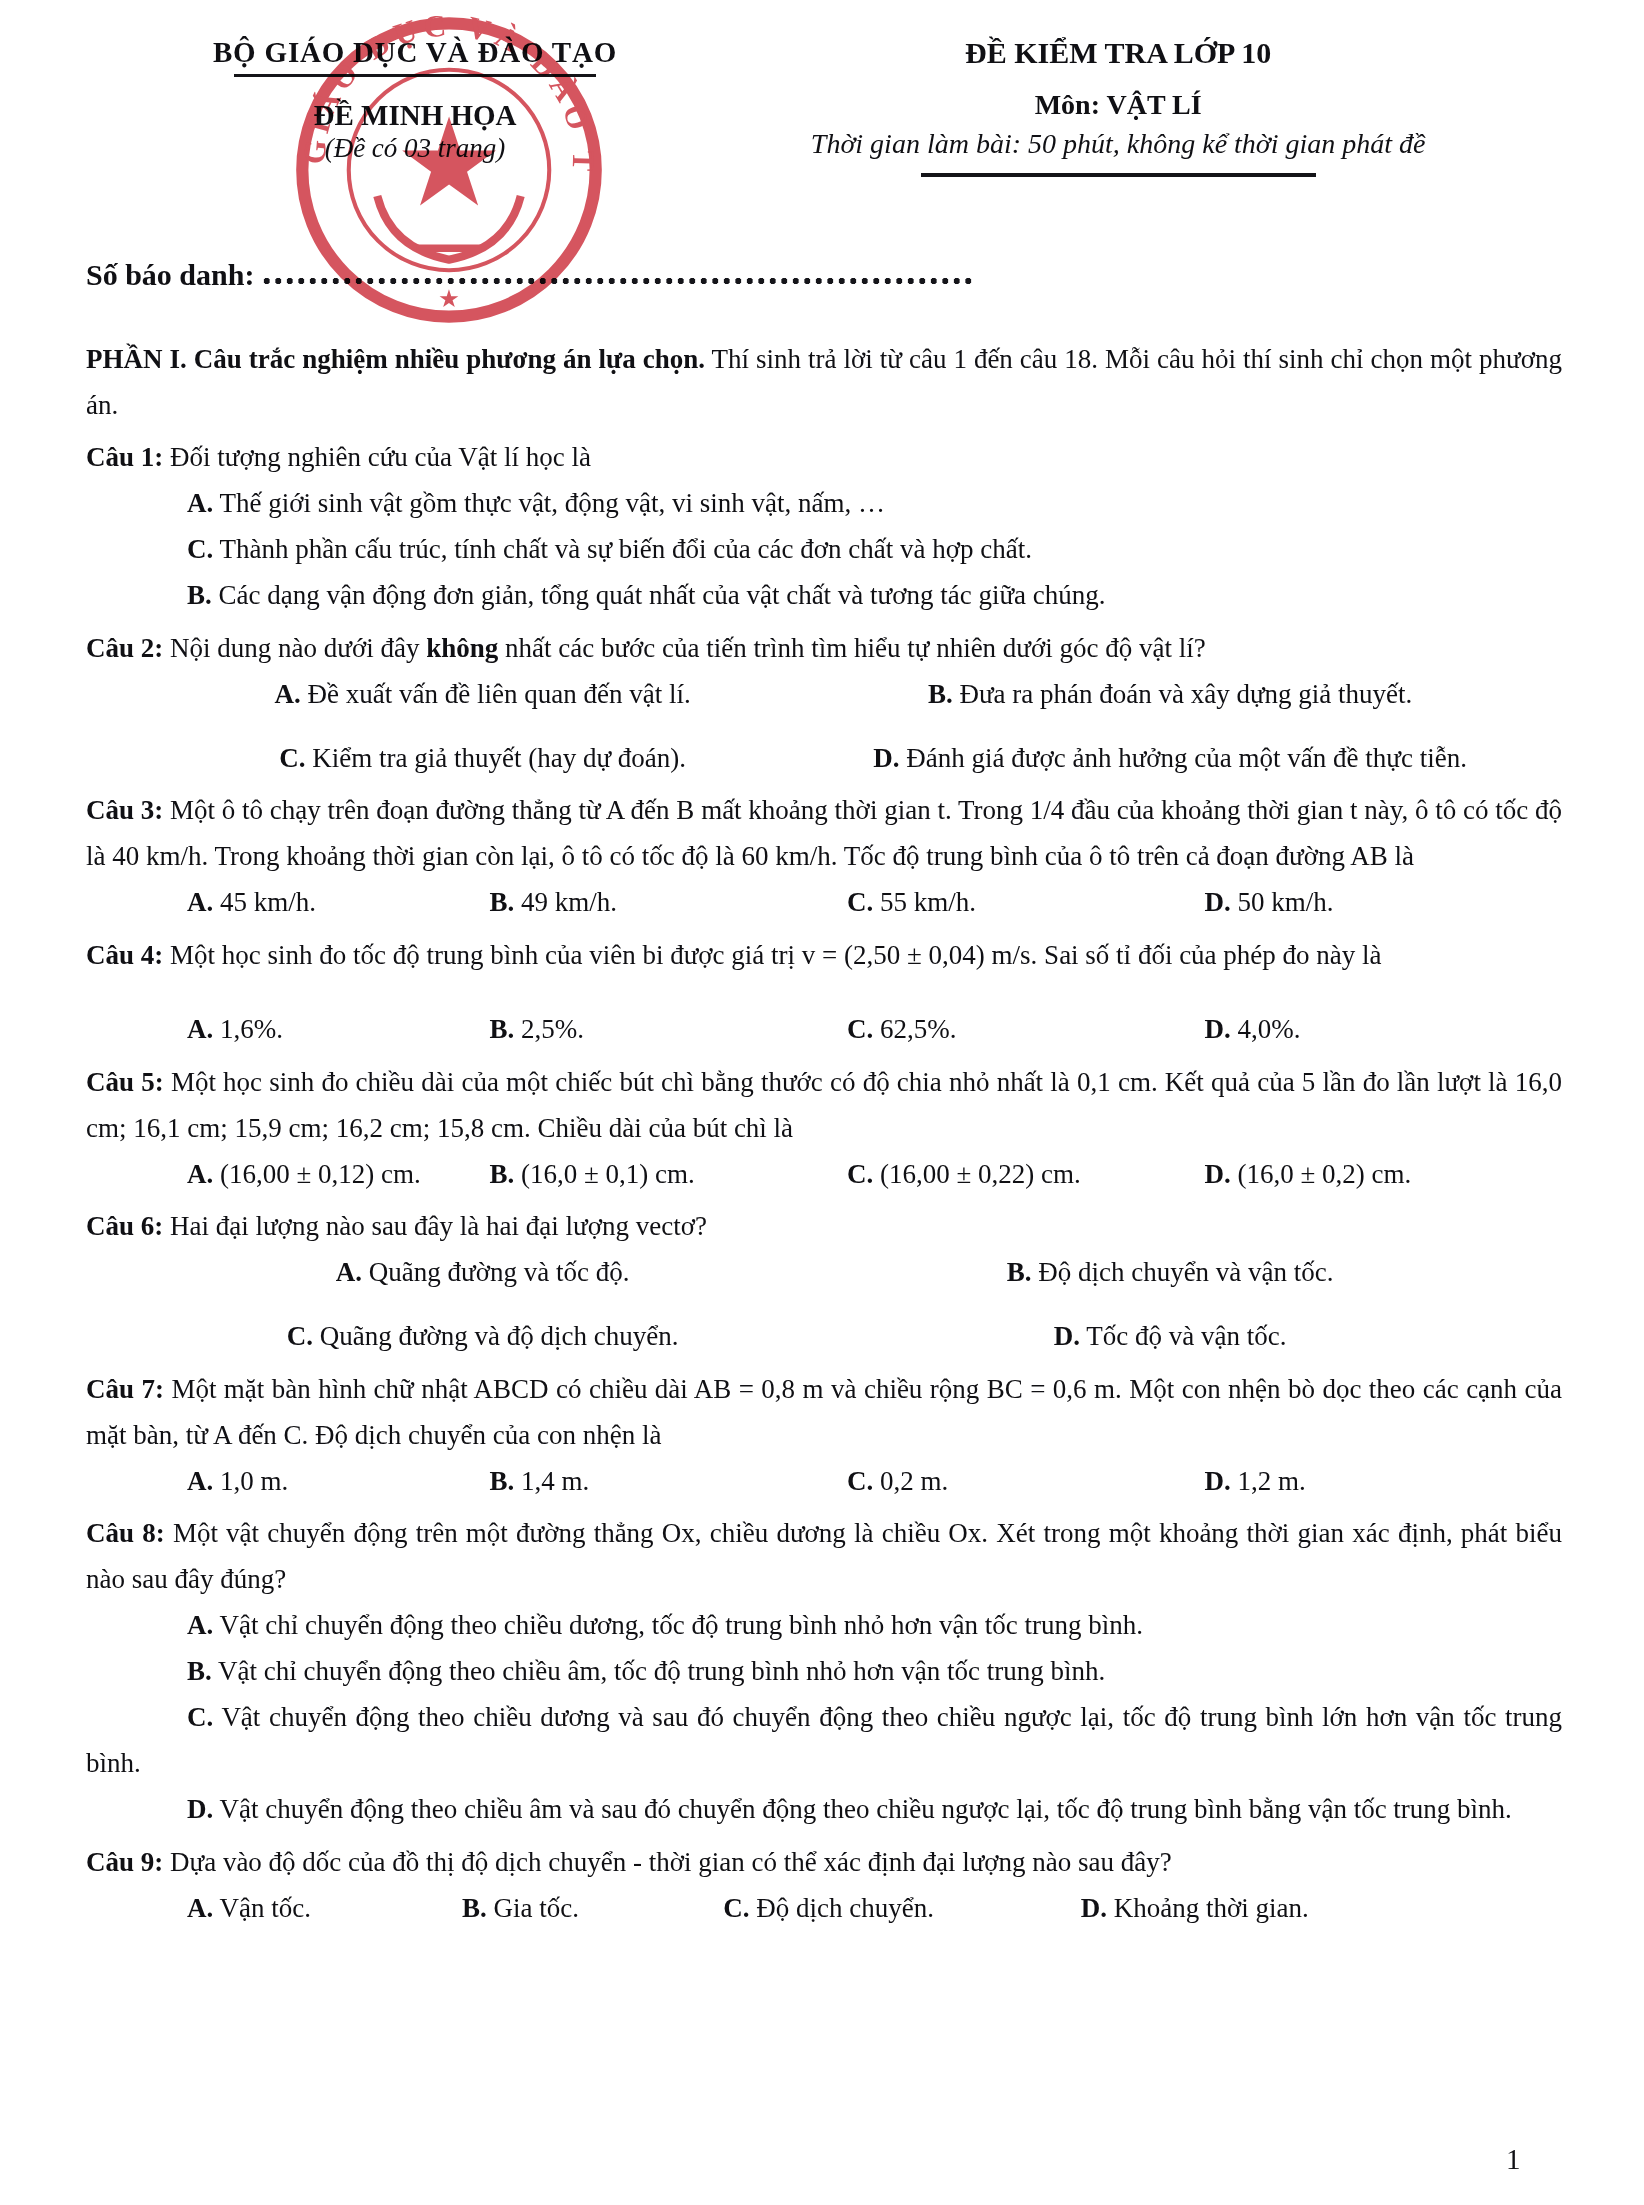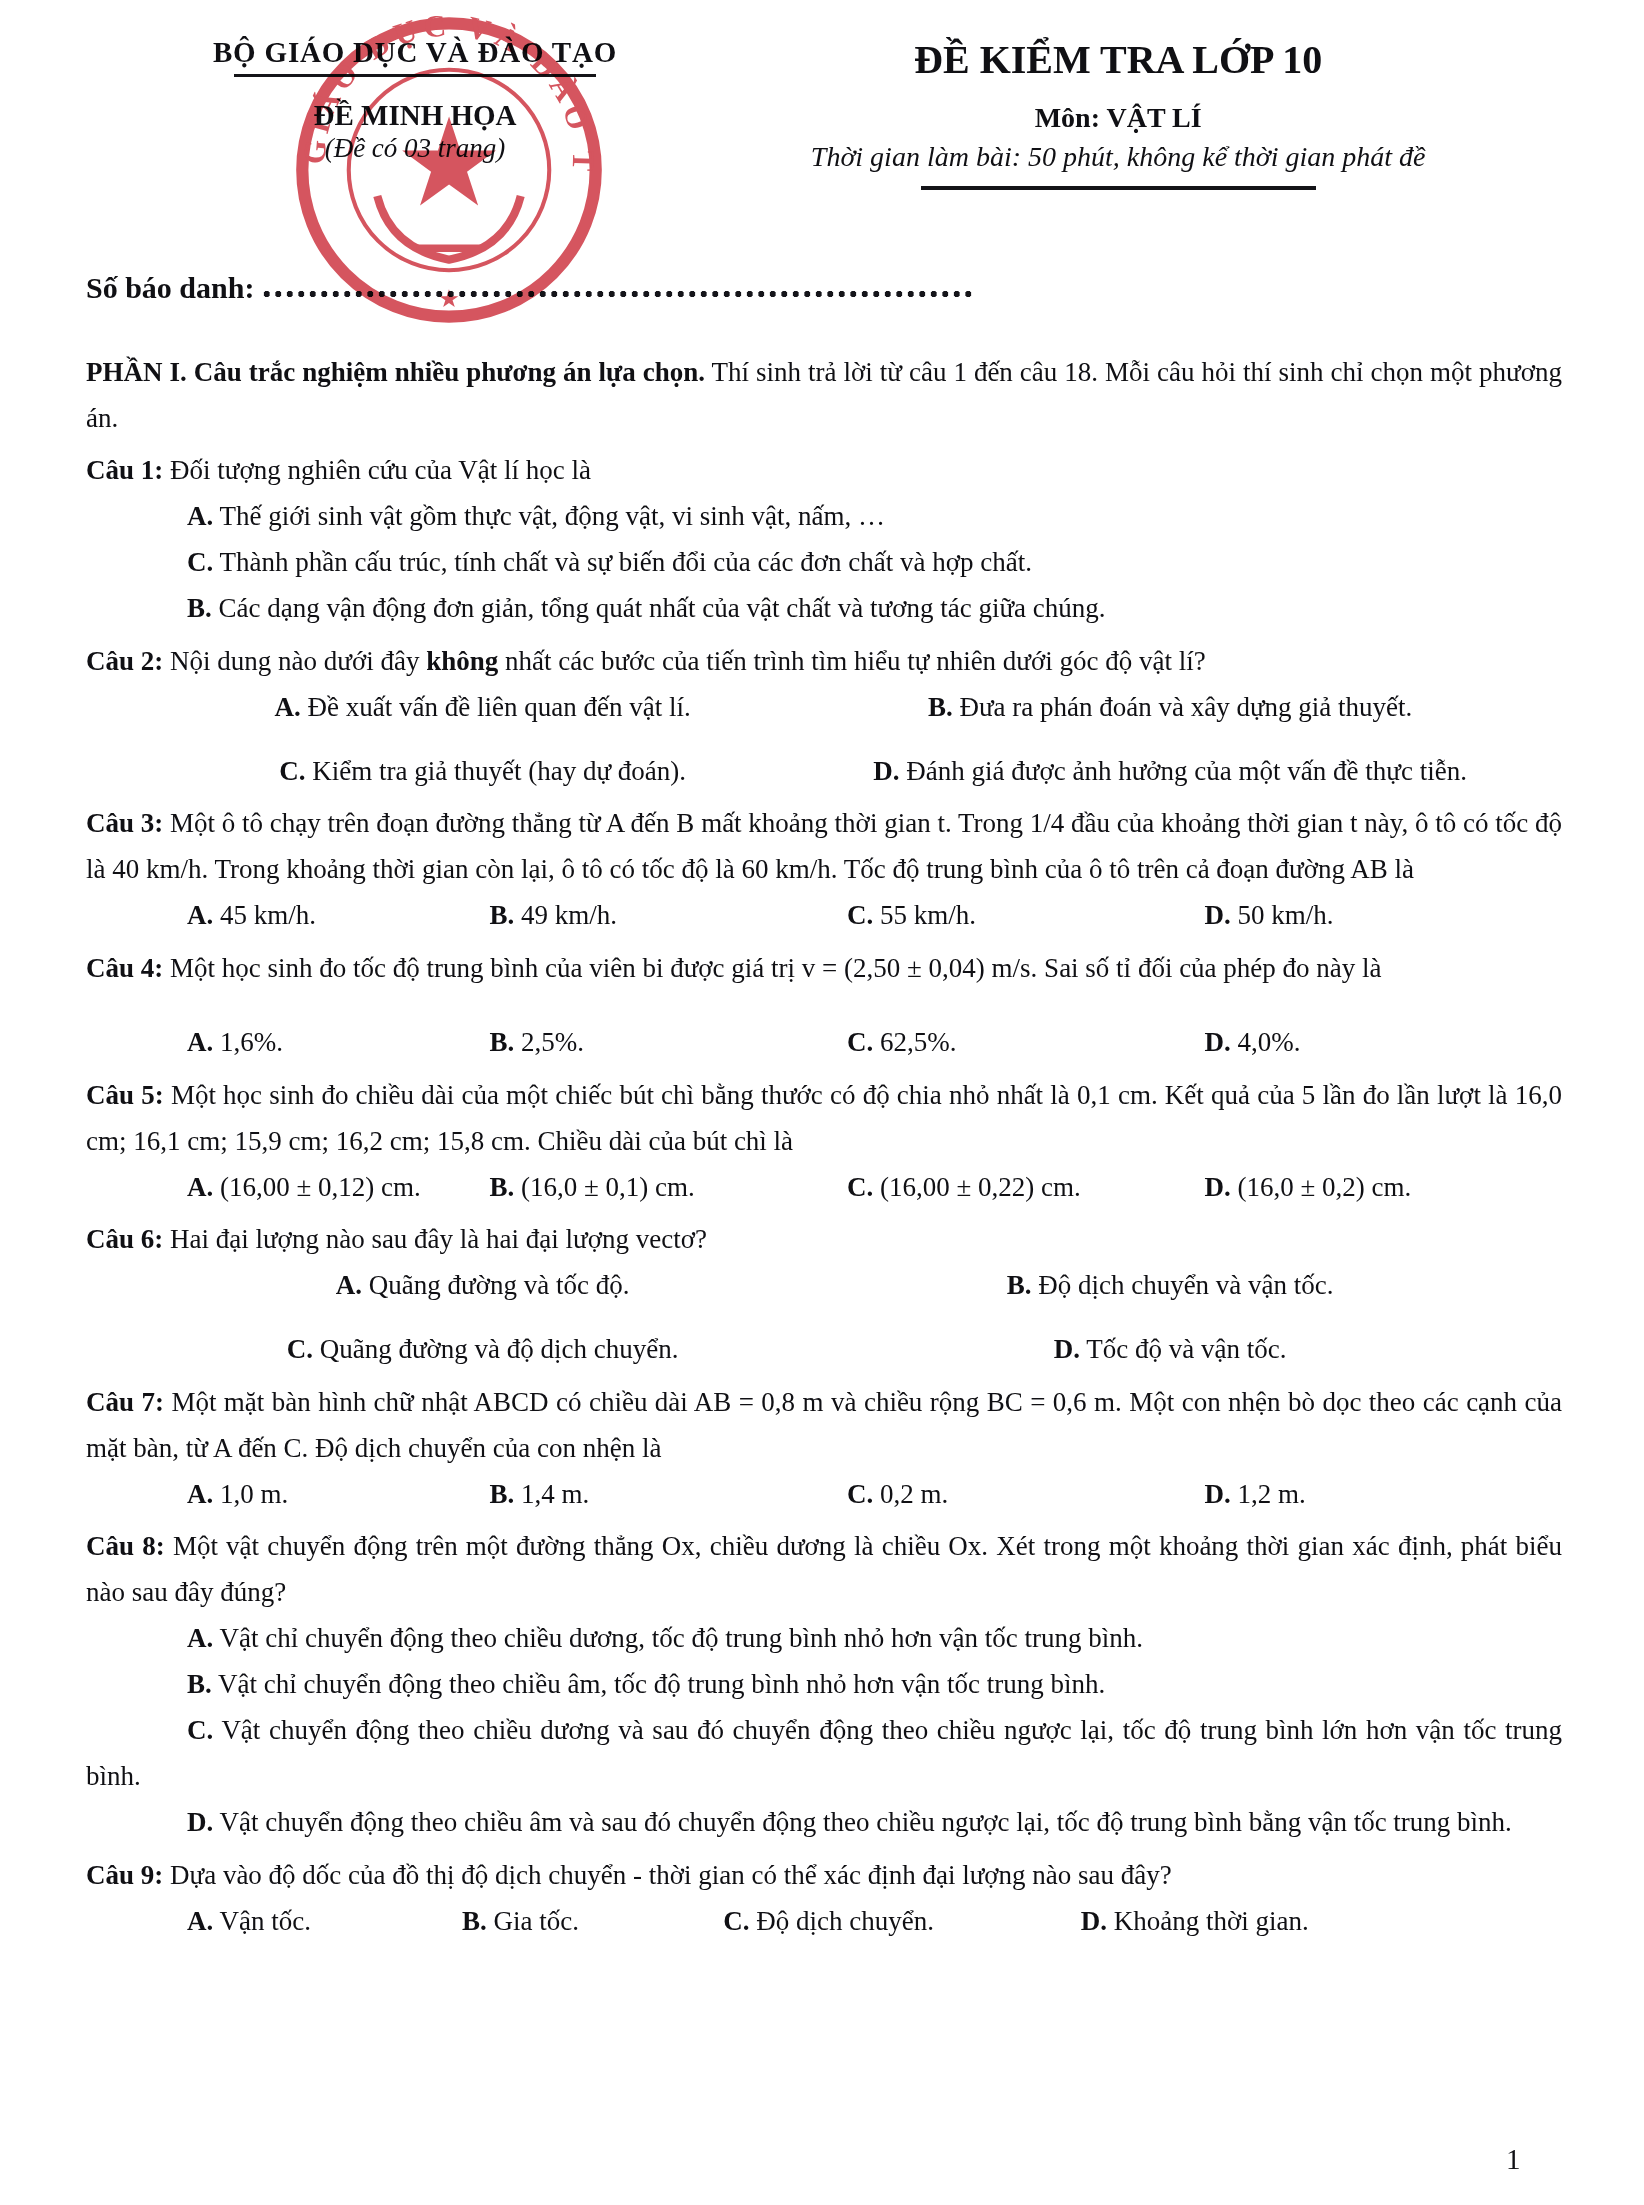--- a/index.html
+++ b/index.html
@@ -9,21 +9,21 @@
   }
   .content{position:absolute;left:86px;top:0;width:1476px;}
   
   .header{display:flex;margin-top:36px;}
   .h-left{width:658px;text-align:center;}
   .org{font-weight:bold;font-size:29px;letter-spacing:0.8px;}
   .org-line{width:362px;height:3.3px;background:#141418;margin:5px auto 0;}
   .doc-type{font-weight:bold;font-size:29px;margin-top:21.4px;}
   .doc-pages{font-style:italic;font-size:27px;margin-top:1px;}
   .h-right{width:732px;margin-left:8.2px;text-align:center;}
-  .exam-title{font-weight:bold;font-size:40px;}
+  .exam-title{font-weight:bold;font-size:30px;}
   .subject{font-weight:bold;font-size:28px;margin-top:19px;}
   .duration{font-style:italic;font-size:28px;margin-top:6.6px;}
   .dur-line{width:395px;height:4.1px;background:#141418;margin:13px auto 0;}
   
   .stamp{position:absolute;left:286px;top:6.6px;width:326px;height:326px;
          opacity:.82;mix-blend-mode:multiply;z-index:5;pointer-events:none;}
   .stamp text{font-family:"Liberation Serif","DejaVu Serif",serif;}
   
   .candidate{margin-top:64px;width:888px;}
   .cand-row{display:flex;align-items:flex-end;height:51px;}

